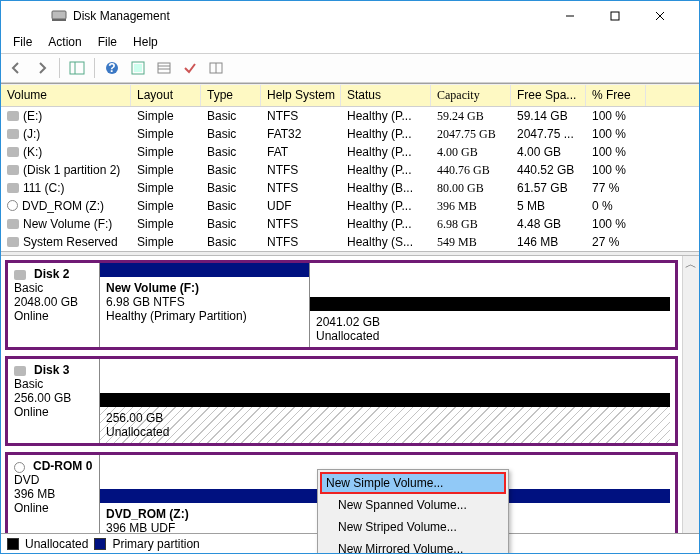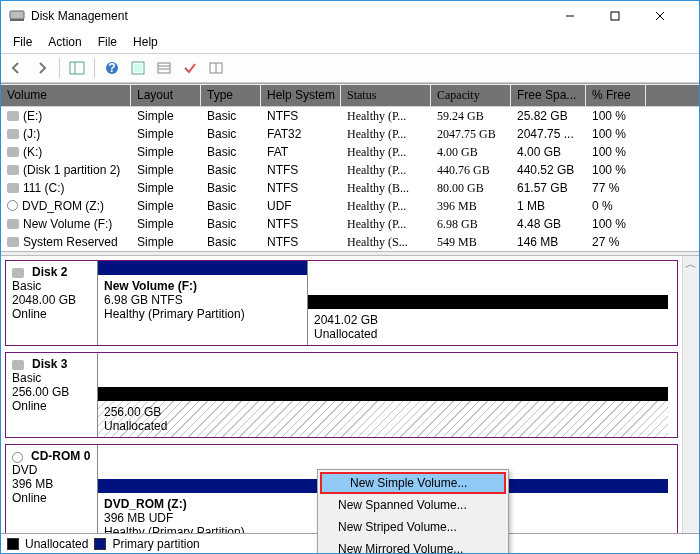--- a/index.html
+++ b/index.html
@@ -1,57 +1,57 @@
 <!DOCTYPE html>
 <html><head>
 <meta charset="utf-8">
 <style>
   * { box-sizing: border-box; font-family: "Segoe UI", Tahoma, sans-serif; font-size: 12px; }
   body { margin: 0; background: #fff; }
   .window { width: 700px; height: 554px; border: 1px solid #2b90d9; background: #fff; display: flex; flex-direction: column; }
-  .titlebar { height: 30px; display: flex; align-items: center; padding: 0 17px 0 8px; }
+  .titlebar { height: 30px; display: flex; align-items: center; padding: 0 17px 0 8px; margin-left: 42px; }
   .titlebar-icon svg { width: 16px; height: 16px; display: block; }
   .titlebar-title { margin-left: 6px; flex: 1; }
   .ctlbtn { width: 45px; height: 30px; display: flex; align-items: center; justify-content: center; }
   .menubar { height: 22px; display: flex; align-items: center; padding: 0 4px; }
   .menuitem { padding: 2px 8px; }
   .toolbar { height: 30px; border-top: 1px solid #d0d0d0; border-bottom: 1px solid #d0d0d0; display: flex; align-items: center; padding: 0 4px; gap: 4px; background: #fdfdfd; }
   .tbbtn { width: 22px; height: 22px; display: flex; align-items: center; justify-content: center; color: #555; }
   .tbsep { width: 1px; height: 20px; background: #ccc; margin: 0 2px; }
   .content { flex: 1; display: flex; flex-direction: column; border-top: 1px solid #a0a0a0; overflow: hidden; position: relative; }
   .vlist { flex: 0 0 auto; }
-  .vhead { display:flex; background:#737373; border-bottom:1px solid #d0d0d0; border-top:1px solid #f0f0f0; }
+  .vhead { display:flex; background:#fef9c3; border-bottom:1px solid #d0d0d0; border-top:1px solid #f0f0f0; }
   .vcol { padding:3px 6px; border-right:1px solid #e4e4e4; white-space:nowrap; overflow:hidden; }
-  .c0{width:130px;} .c1{width:70px;} .c2{width:60px;} .c3{width:80px;} .c4{width:90px;font-family:Liberation Serif, serif;} .c5{width:80px;font-family:Liberation Serif, serif;} .c6{width:75px;} .c7{width:60px;}
+  .c0{width:130px;} .c1{width:70px;} .c2{width:60px;} .c3{width:80px;} .c4{width:90px;} .c5{width:80px;font-family:Liberation Serif, serif;} .c6{width:75px;} .c7{width:60px;}
   .vrows { }
   .vrow { display:flex; height:18px; align-items:center; }
   .vrow .vcol { border-right:none; padding:0 6px; white-space:nowrap; overflow:hidden; }
   .diskicon { display:inline-block; width:12px; height:10px; background:#b9b9b9; border-radius:2px; margin-right:4px; position:relative; top:1px; }
   .dvdicon { display:inline-block; width:11px; height:11px; border:1px solid #888; border-radius:50%; margin-right:4px; position:relative; top:1px; }
   .splitter { height:5px; background:#eee; border-top:1px solid #bbb; border-bottom:1px solid #bbb; cursor:row-resize; }
   .dmap { flex:1; overflow:hidden; border-top:none; position:relative; }
   .dmap-scroll { position:absolute; right:0; top:0; bottom:0; width:17px; background:#f0f0f0; border-left:1px solid #d4d4d4; }
   .dmap-inner { position:absolute; left:0; right:17px; top:0; bottom:0; overflow:hidden; padding:4px 4px 0 4px; }
-  .diskrow { border:1px solid #701a75; margin-bottom:6px; display:flex; min-height:78px; }
+  .diskrow { border:3px solid #701a75; margin-bottom:6px; display:flex; min-height:78px; }
   .dlabel { width:92px; border-right:1px solid #888; padding:4px 6px; }
   .dlabel .dtitle { font-weight:bold; display:flex; align-items:center; gap:4px; }
   .dparts { flex:1; display:flex; }
   .dpart { border-right:1px solid #888; padding:0; display:flex; flex-direction:column; }
   .dpart:last-child { border-right:none;margin-top:34px; }
   .stripe { height:14px; }
   .stripe.blue { background:#001180; }
   .stripe.black { background:#000; }
   .pbody { padding:4px 6px; flex:1; }
   .pbody .pn { font-weight:bold; }
   .hatch { background: repeating-linear-gradient(135deg,#fff,#fff 5px,#c4c4c4 5px,#c4c4c4 6px); }
   .legend { height:20px; border-top:1px solid #a0a0a0; display:flex; align-items:center; padding:0 6px; gap:6px; font-size:12px; }
   .lbox { width:12px; height:12px; display:inline-block; border:1px solid #333; }
   .ctxmenu { position:absolute; left:316px; top:385px; width:192px; background:#f0f0f0; border:1px solid #a0a0a0; box-shadow:2px 2px 4px rgba(0,0,0,.25); padding:2px; z-index:10; }
   .ctxitem { padding:4px 18px; white-space:nowrap; }
-  .ctxitem.hl { background:#91c9f7; border:2px solid #e22; padding:2px 28px; }
+  .ctxitem.hl { background:#91c9f7; border:2px solid #e22; padding:2px 4px; }
   .arrowbtn svg{width:16px;height:16px;}
   .sb-arrow { height:17px; display:flex; align-items:center; justify-content:center; color:#555; }
 </style>
 </head>
 <body>
 
 <div class="window">
   <div class="titlebar">
     <span class="titlebar-icon">
       <svg viewBox="0 0 16 16">
@@ -149,21 +149,21 @@
         <div class="vcol c7">% Free</div>
       </div>
       <div class="vrows" id="vrows">
           <div class="vrow">
             <div class="vcol c0"><span class="diskicon"></span>(E:)</div>
             <div class="vcol c1">Simple</div>
             <div class="vcol c2">Basic</div>
             <div class="vcol c3">NTFS</div>
             <div class="vcol c4">Healthy (P...</div>
             <div class="vcol c5">59.24 GB</div>
-            <div class="vcol c6">25.82 GB</div>
+            <div class="vcol c6">59.14 GB</div>
             <div class="vcol c7">100 %</div>
           </div>
           <div class="vrow">
             <div class="vcol c0"><span class="diskicon"></span>(J:)</div>
             <div class="vcol c1">Simple</div>
             <div class="vcol c2">Basic</div>
             <div class="vcol c3">FAT32</div>
             <div class="vcol c4">Healthy (P...</div>
             <div class="vcol c5">2047.75 GB</div>
             <div class="vcol c6">2047.75 ...</div>
@@ -199,21 +199,21 @@
             <div class="vcol c6">61.57 GB</div>
             <div class="vcol c7">77 %</div>
           </div>
           <div class="vrow">
             <div class="vcol c0"><span class="dvdicon"></span>DVD_ROM (Z:)</div>
             <div class="vcol c1">Simple</div>
             <div class="vcol c2">Basic</div>
             <div class="vcol c3">UDF</div>
             <div class="vcol c4">Healthy (P...</div>
             <div class="vcol c5">396 MB</div>
-            <div class="vcol c6">1 MB</div>
+            <div class="vcol c6">5 MB</div>
             <div class="vcol c7">0 %</div>
           </div>
           <div class="vrow">
             <div class="vcol c0"><span class="diskicon"></span>New Volume (F:)</div>
             <div class="vcol c1">Simple</div>
             <div class="vcol c2">Basic</div>
             <div class="vcol c3">NTFS</div>
             <div class="vcol c4">Healthy (P...</div>
             <div class="vcol c5">6.98 GB</div>
             <div class="vcol c6">4.48 GB</div>

